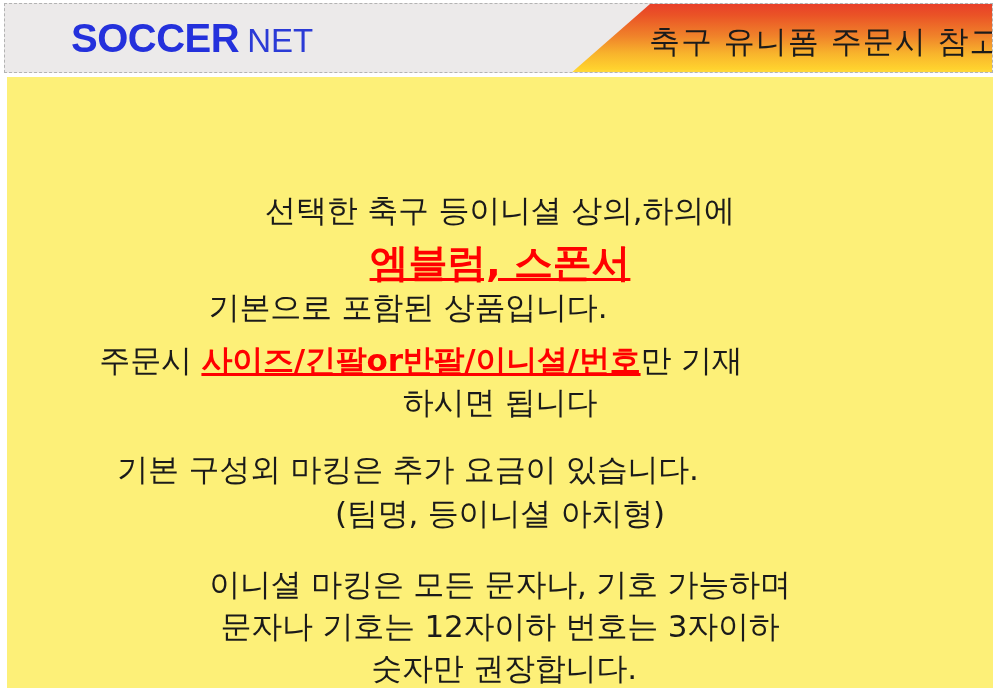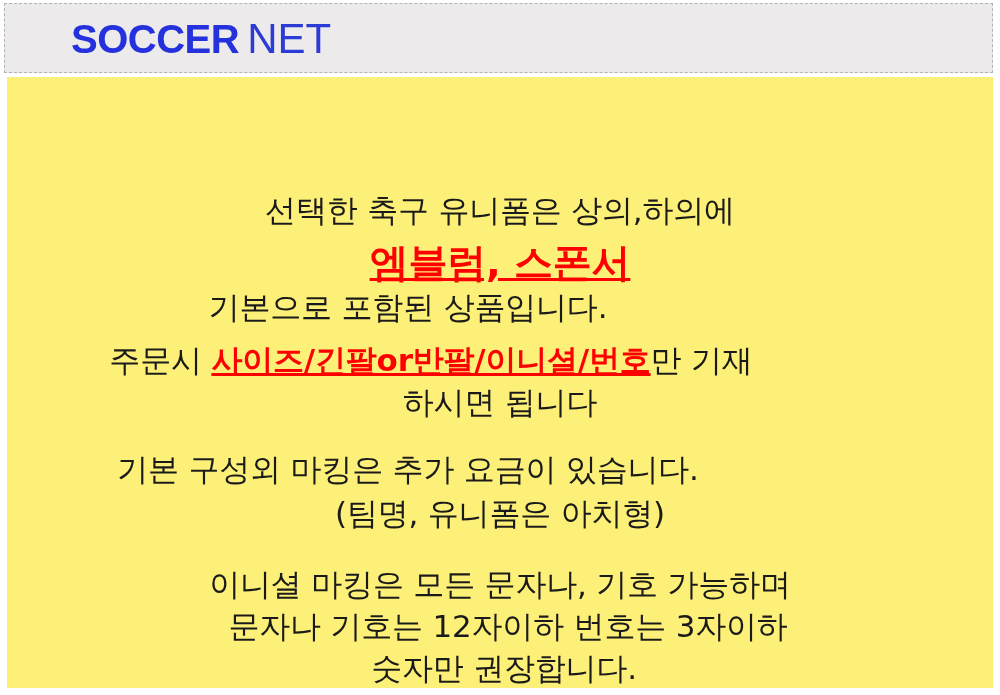--- a/index.html
+++ b/index.html
@@ -51,21 +51,21 @@
   }
   .logo-main {
     font-size: 40px;
     font-weight: bold;
     color: #2431dc;
     letter-spacing: -0.5px;
     font-family: "Liberation Sans", "DejaVu Sans", sans-serif;
     margin-left: 8px;
   }
   .logo-sub {
-    font-size: 42px;
+    font-size: 33px;
     font-weight: normal;
     color: #2b3bd6;
     letter-spacing: 0px;
     margin-left: 8px;
     font-family: "Liberation Sans", "DejaVu Sans", sans-serif;
   }
 
   
   .banner {
     position: absolute;
@@ -129,60 +129,63 @@
   }
   .em {
     color: #ff0000;
     font-weight: bold;
     text-decoration: underline;
   }
 
   .l1 { position: absolute; left: 0; top: 118px; width: 986px; }
   .l2 { position: absolute; left: 0; top: 166px; width: 986px; }
   .l3 { position: absolute; left: 0; top: 215px; width: 802px; }
-  .l4 { position: absolute; left: 0; top: 268px; width: 828px; margin-left: 10px; }
+  .l4 { position: absolute; left: 0; top: 268px; width: 828px; }
   .l5 { position: absolute; left: 0; top: 310px; width: 986px; }
   .l6 { position: absolute; left: 0; top: 377px; width: 802px; }
   .l7 { position: absolute; left: 0; top: 421px; width: 986px; }
   .l8 { position: absolute; left: 0; top: 492px; width: 986px; }
-  .l9 { position: absolute; left: 0; top: 534px; width: 986px; margin-left: 8px; }
+  .l9 { position: absolute; left: 0; top: 534px; width: 986px; }
   .l10 { position: absolute; left: 4px; top: 576px; width: 986px; }
 </style>
 </head>
 <body>
 
 <div class="page">
 
   <div class="header">
     <div class="header-plate">
 
       <div class="logo">
         <span class="logo-main">SOCCER</span><span class="logo-sub">NET</span>
       </div>
 
+      <div class="banner">
+        <div class="banner-text">축구 유니폼 주문시 참고</div>
+      </div>
 
     </div>
   </div>
 
   <div class="body-panel">
     <div class="content">
 
-      <div class="line l1">선택한 축구 유니폼은 상의,하의에</div>
+      <div class="line l1">선택한 축구 등이니셜 상의,하의에</div>
 
       <div class="line red l2">엠블럼, 스폰서</div>
 
       <div class="line l3">기본으로 포함된 상품입니다.</div>
 
       <div class="line l4"><span>주문시 </span><span class="em">사이즈/긴팔or반팔/이니셜/번호</span><span>만 기재</span></div>
 
       <div class="line l5">하시면 됩니다</div>
 
       <div class="line l6">기본 구성외 마킹은 추가 요금이 있습니다.</div>
 
-      <div class="line l7">(팀명, 유니폼은 아치형)</div>
+      <div class="line l7">(팀명, 등이니셜 아치형)</div>
 
       <div class="line l8">이니셜 마킹은 모든 문자나, 기호 가능하며</div>
 
       <div class="line l9">문자나 기호는 12자이하 번호는 3자이하</div>
 
       <div class="line l10">숫자만 권장합니다.</div>
 
     </div>
   </div>
 

